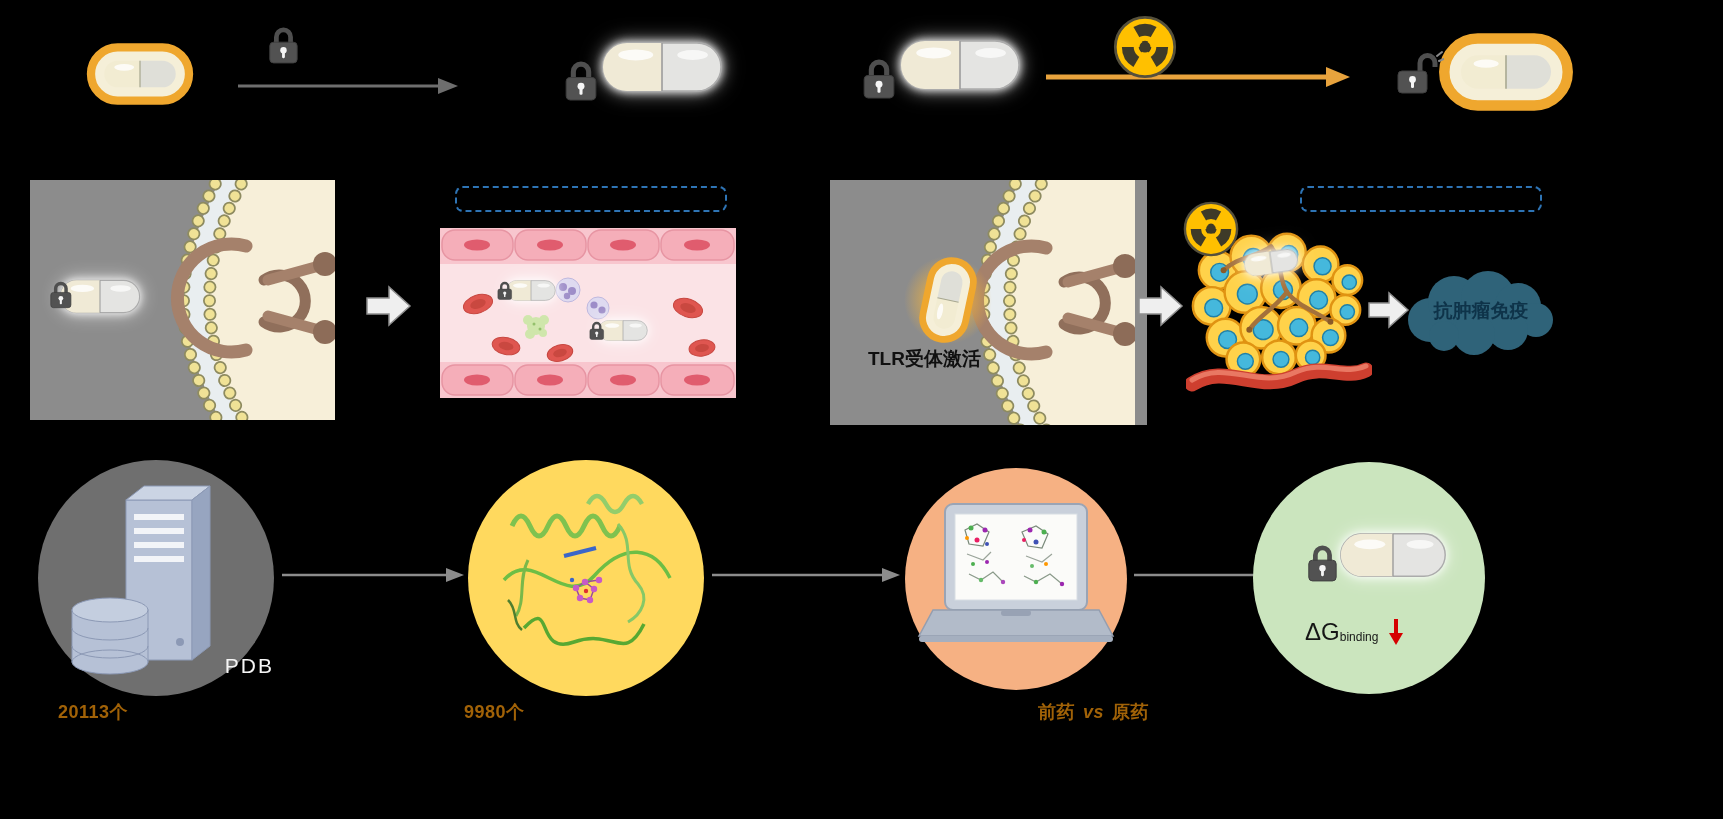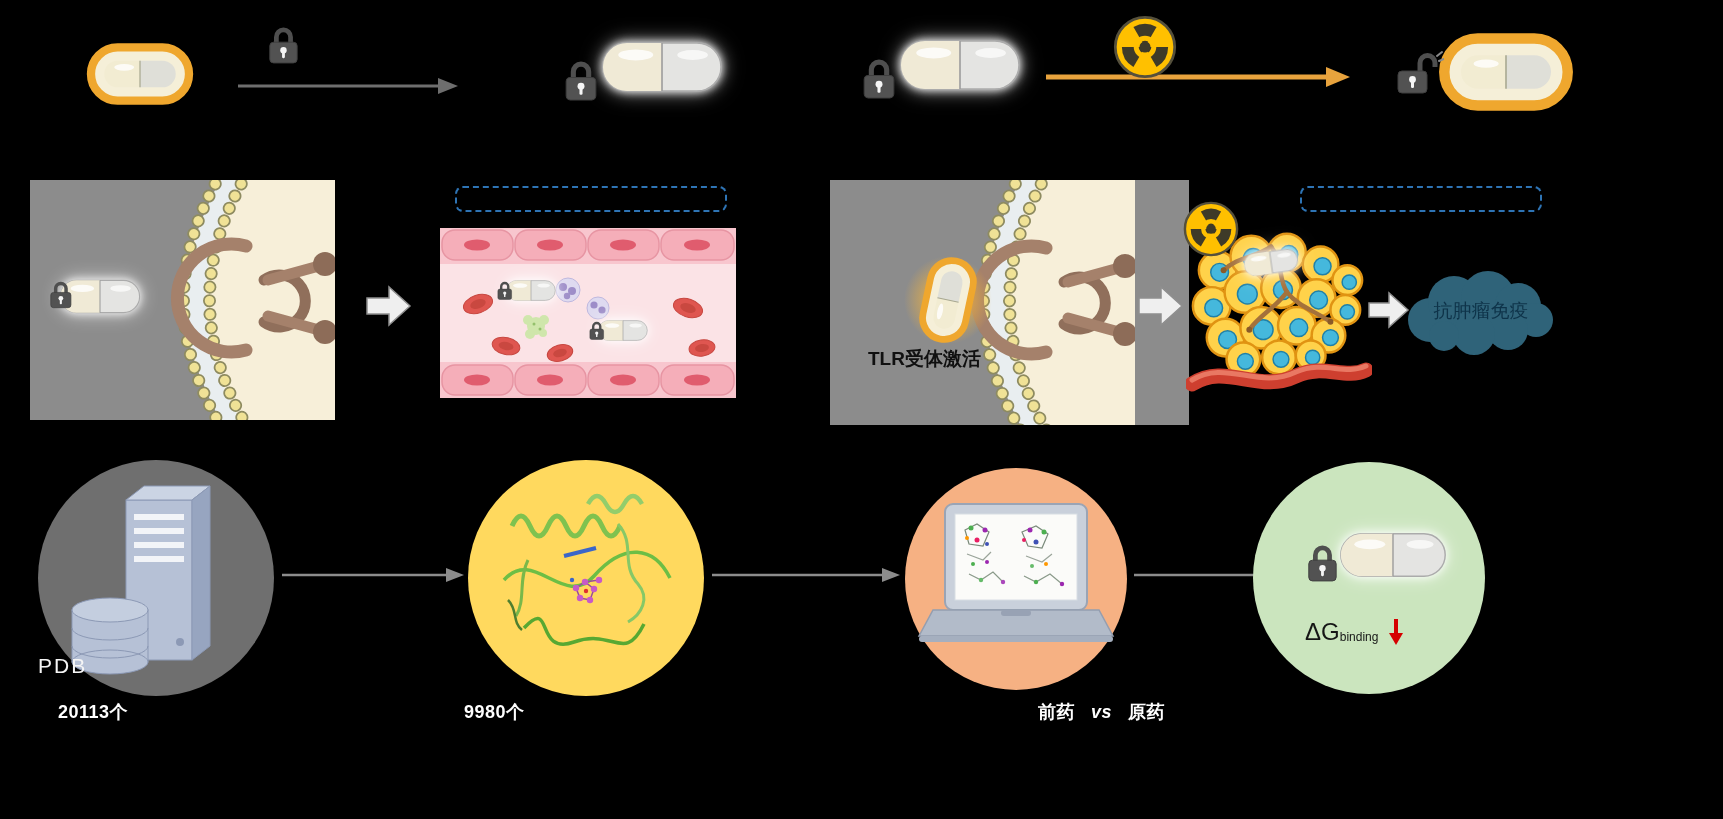--- a/index.html
+++ b/index.html
@@ -4,25 +4,25 @@
 <style>
   *{margin:0;padding:0;box-sizing:border-box}
   html,body{background:#000}
   body{font-family:"Liberation Sans","DejaVu Sans",sans-serif}
   .canvas{position:relative;width:1723px;height:819px;background:#000;overflow:hidden}
   .abs{position:absolute}
   .glow{filter:drop-shadow(0 0 4px rgba(255,255,255,.95)) drop-shadow(0 0 9px rgba(255,255,255,.55))}
   .dash-box{position:absolute;border:2px dashed #2E74B5;border-radius:8px}
   .panel{position:absolute;background:#8C8C8C}
   .circle{position:absolute;border-radius:50%}
-  .red-label{position:absolute;color:#ffffff;font-weight:bold;font-size:18px;letter-spacing:.5px;white-space:nowrap}
-  .red-label .vs{font-style:italic;margin:0 16px}
+  .red-label{position:absolute;color:#a16207;font-weight:bold;font-size:18px;letter-spacing:.5px;white-space:nowrap}
+  .red-label .vs{font-style:italic;margin:0 8px}
   .tlr-label{position:absolute;left:38px;top:166px;font-size:19px;font-weight:bold;color:#101010;white-space:nowrap}
-  .cloud-text{position:absolute;inset:0;display:flex;align-items:center;justify-content:center;color:#0E3349;font-weight:normal;font-size:19px;padding-top:6px}
-  .pdb-label{position:absolute;left:0;right:0;top:194px;text-align:left;color:#F5F5F5;font-size:21px;letter-spacing:2px}
+  .cloud-text{position:absolute;inset:0;display:flex;align-items:center;justify-content:center;color:#0E3349;font-weight:bold;font-size:19px;padding-top:6px}
+  .pdb-label{position:absolute;left:0;right:0;top:194px;text-align:right;color:#F5F5F5;font-size:21px;letter-spacing:2px}
   .dg-line{position:absolute;left:52px;top:156px;display:flex;align-items:flex-end;color:#161616}
   .dg-main{font-size:24px}
   .dg-sub{font-size:12px;padding-bottom:2px}
 </style>
 </head>
 <body>
 
 <svg width="0" height="0" style="position:absolute" aria-hidden="true">
   <defs>
     <radialGradient id="goldGlow">
@@ -225,21 +225,21 @@
           <use href="#capsule-white" x="64" y="48" width="54" height="29"></use>
         </g>
       <use href="#lock-closed" x="56" y="52" width="17" height="21"></use>
       <g class="glow">
           <use href="#capsule-white" x="156" y="88" width="54" height="29"></use>
         </g>
       <use href="#lock-closed" x="148" y="92" width="17" height="21"></use>
     </svg>
   </div>
 
-  <div class="panel" style="left:830px;top:180px;width:359px;height:245px">
+  <div class="panel" style="left:830px;top:180px;width:317px;height:245px">
     <svg width="305" height="245" viewBox="0 0 305 245">
       <path d="M193 0 Q116 122 193 245 L305 245 L305 0 Z" fill="#F7EFD9"></path>
       <g>
         <path d="M205 -8 Q128 122 205 253" stroke="#E9EEF0" stroke-width="18" fill="none"></path>
         <path d="M192 -8 Q115 122 192 253" stroke="#8E8B60" stroke-width="13" fill="none" stroke-linecap="round" stroke-dasharray="0.1 13.5"></path>
         <path d="M192 -8 Q115 122 192 253" stroke="#F0E296" stroke-width="9.5" fill="none" stroke-linecap="round" stroke-dasharray="0.1 13.5"></path>
         <path d="M218 -8 Q141 122 218 253" stroke="#8E8B60" stroke-width="13" fill="none" stroke-linecap="round" stroke-dasharray="0.1 13.5"></path>
         <path d="M218 -8 Q141 122 218 253" stroke="#F0E296" stroke-width="9.5" fill="none" stroke-linecap="round" stroke-dasharray="0.1 13.5"></path>
       </g>
       <g>

